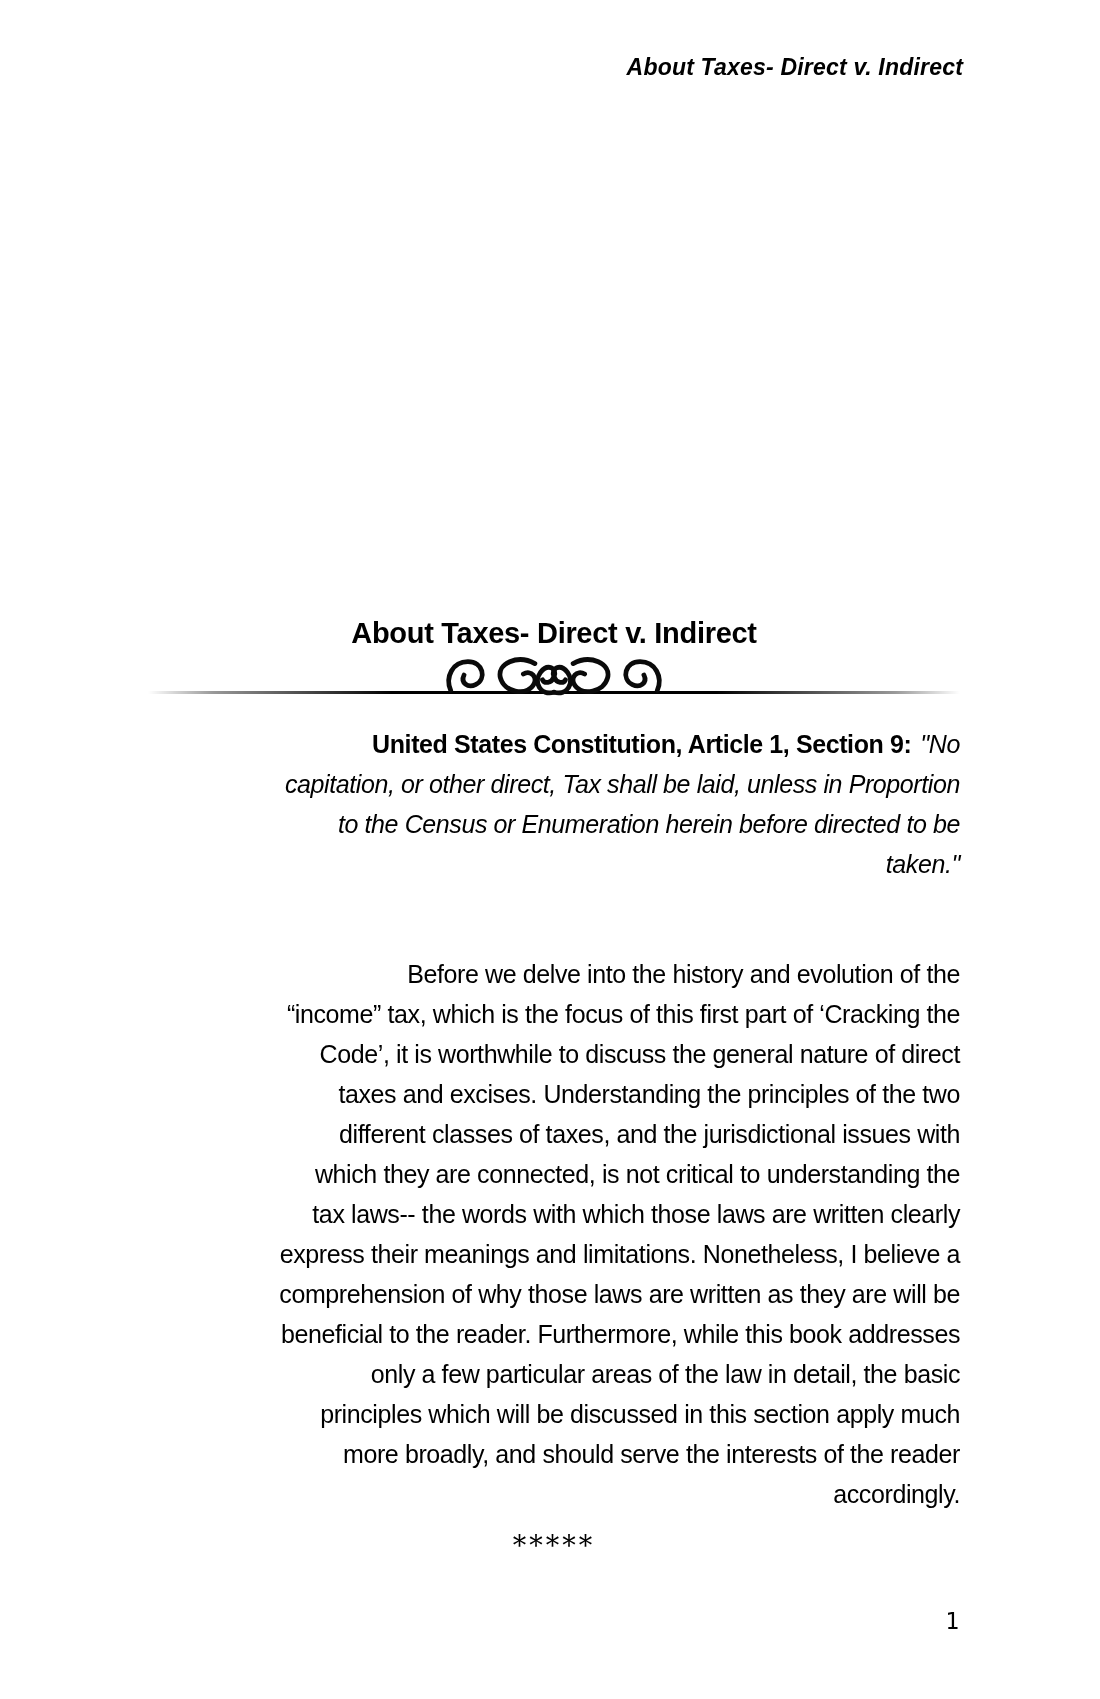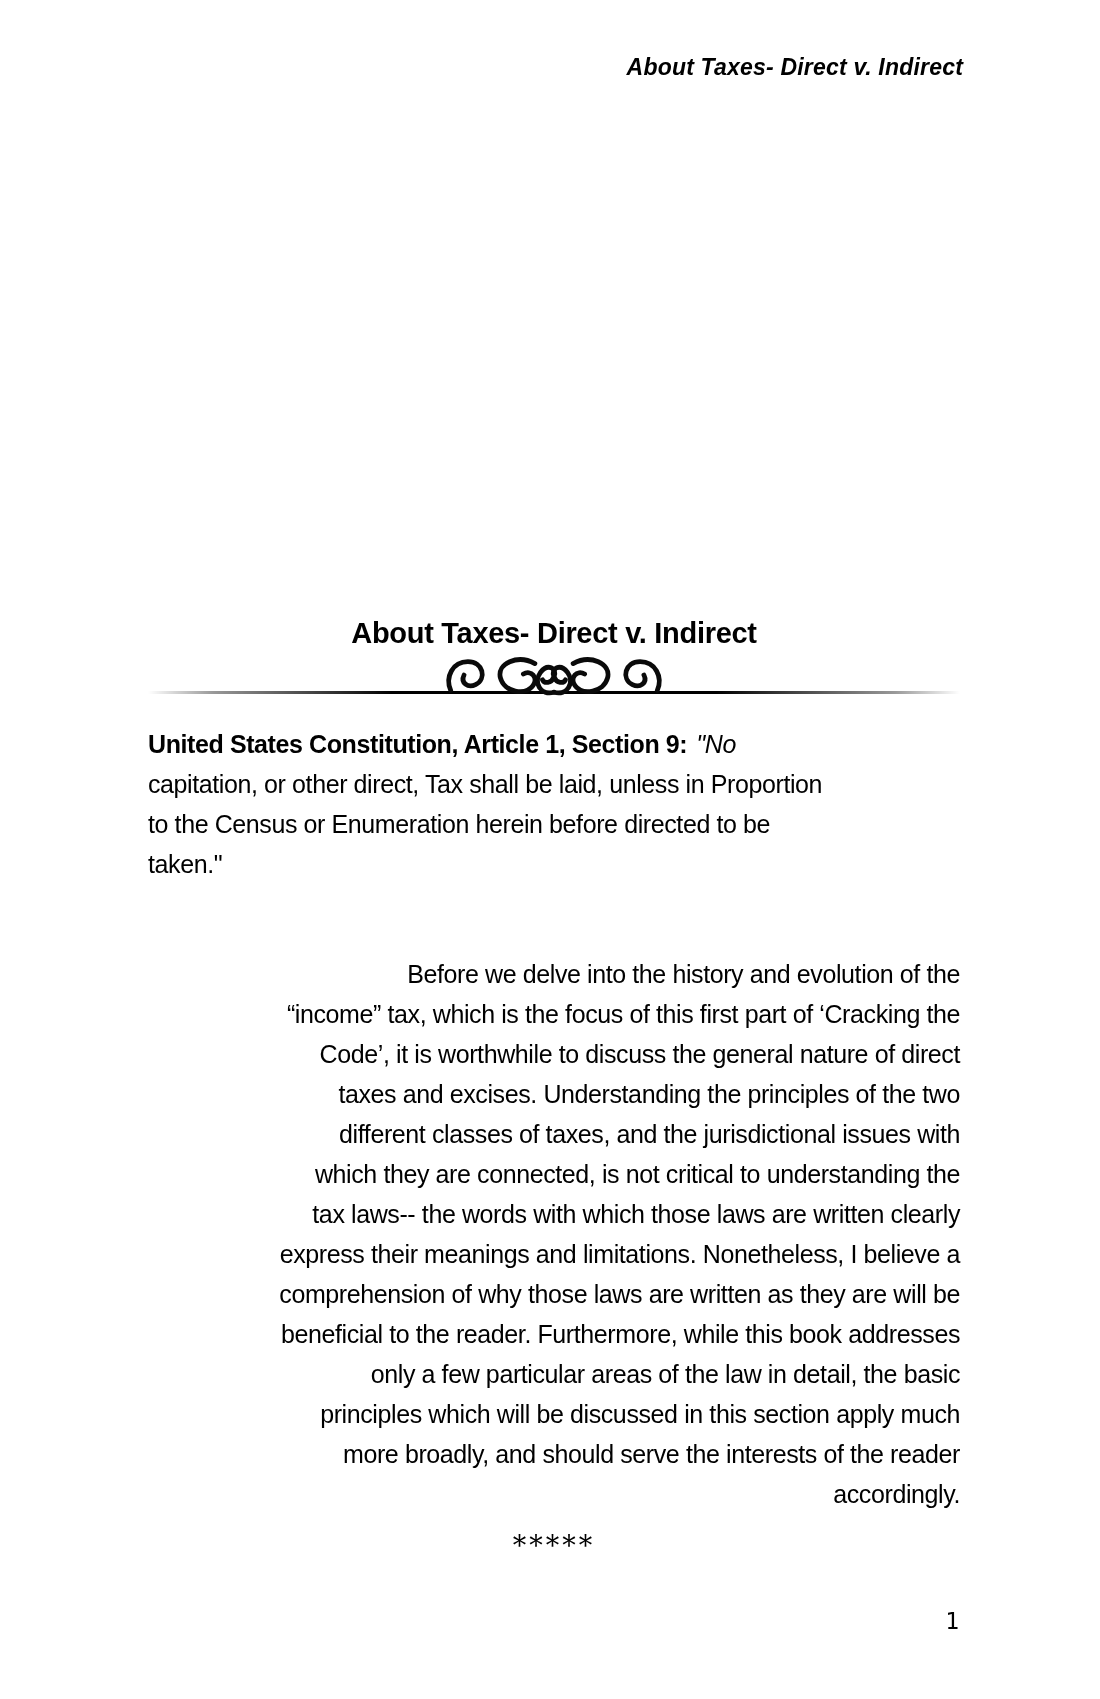--- a/index.html
+++ b/index.html
@@ -30,28 +30,28 @@
       rgba(0,0,0,0) 0%, rgba(0,0,0,0.40) 8%,
       #000 30%, #000 70%,
       rgba(0,0,0,0.40) 92%, rgba(0,0,0,0) 100%);
   }
   .ornament {
     position:absolute; left:50%; bottom:0;
     transform:translateX(-50%);
   }
   .quote {
     margin-top:26px;
-    text-align:left;
+    text-align:right;
     font-size:25px; line-height:40px;
     letter-spacing:-0.4px;
   }
   .quote-first-line { white-space:nowrap; }
   .quote-attribution { font-weight:bold; }
   .quote-frag { font-style:italic; margin-left:9px; }
-  .quote-cont { display:block; white-space:pre-line; }
+  .quote-cont { display:block; font-style:italic; white-space:pre-line; }
   .body-par {
     margin:70px 0 0 0;
     font-size:25px; line-height:40px;
     letter-spacing:-0.4px;
     white-space:pre-line;
     text-indent:90px;
     text-align:right;
   }
   .section-break {
     margin-top:12px;

